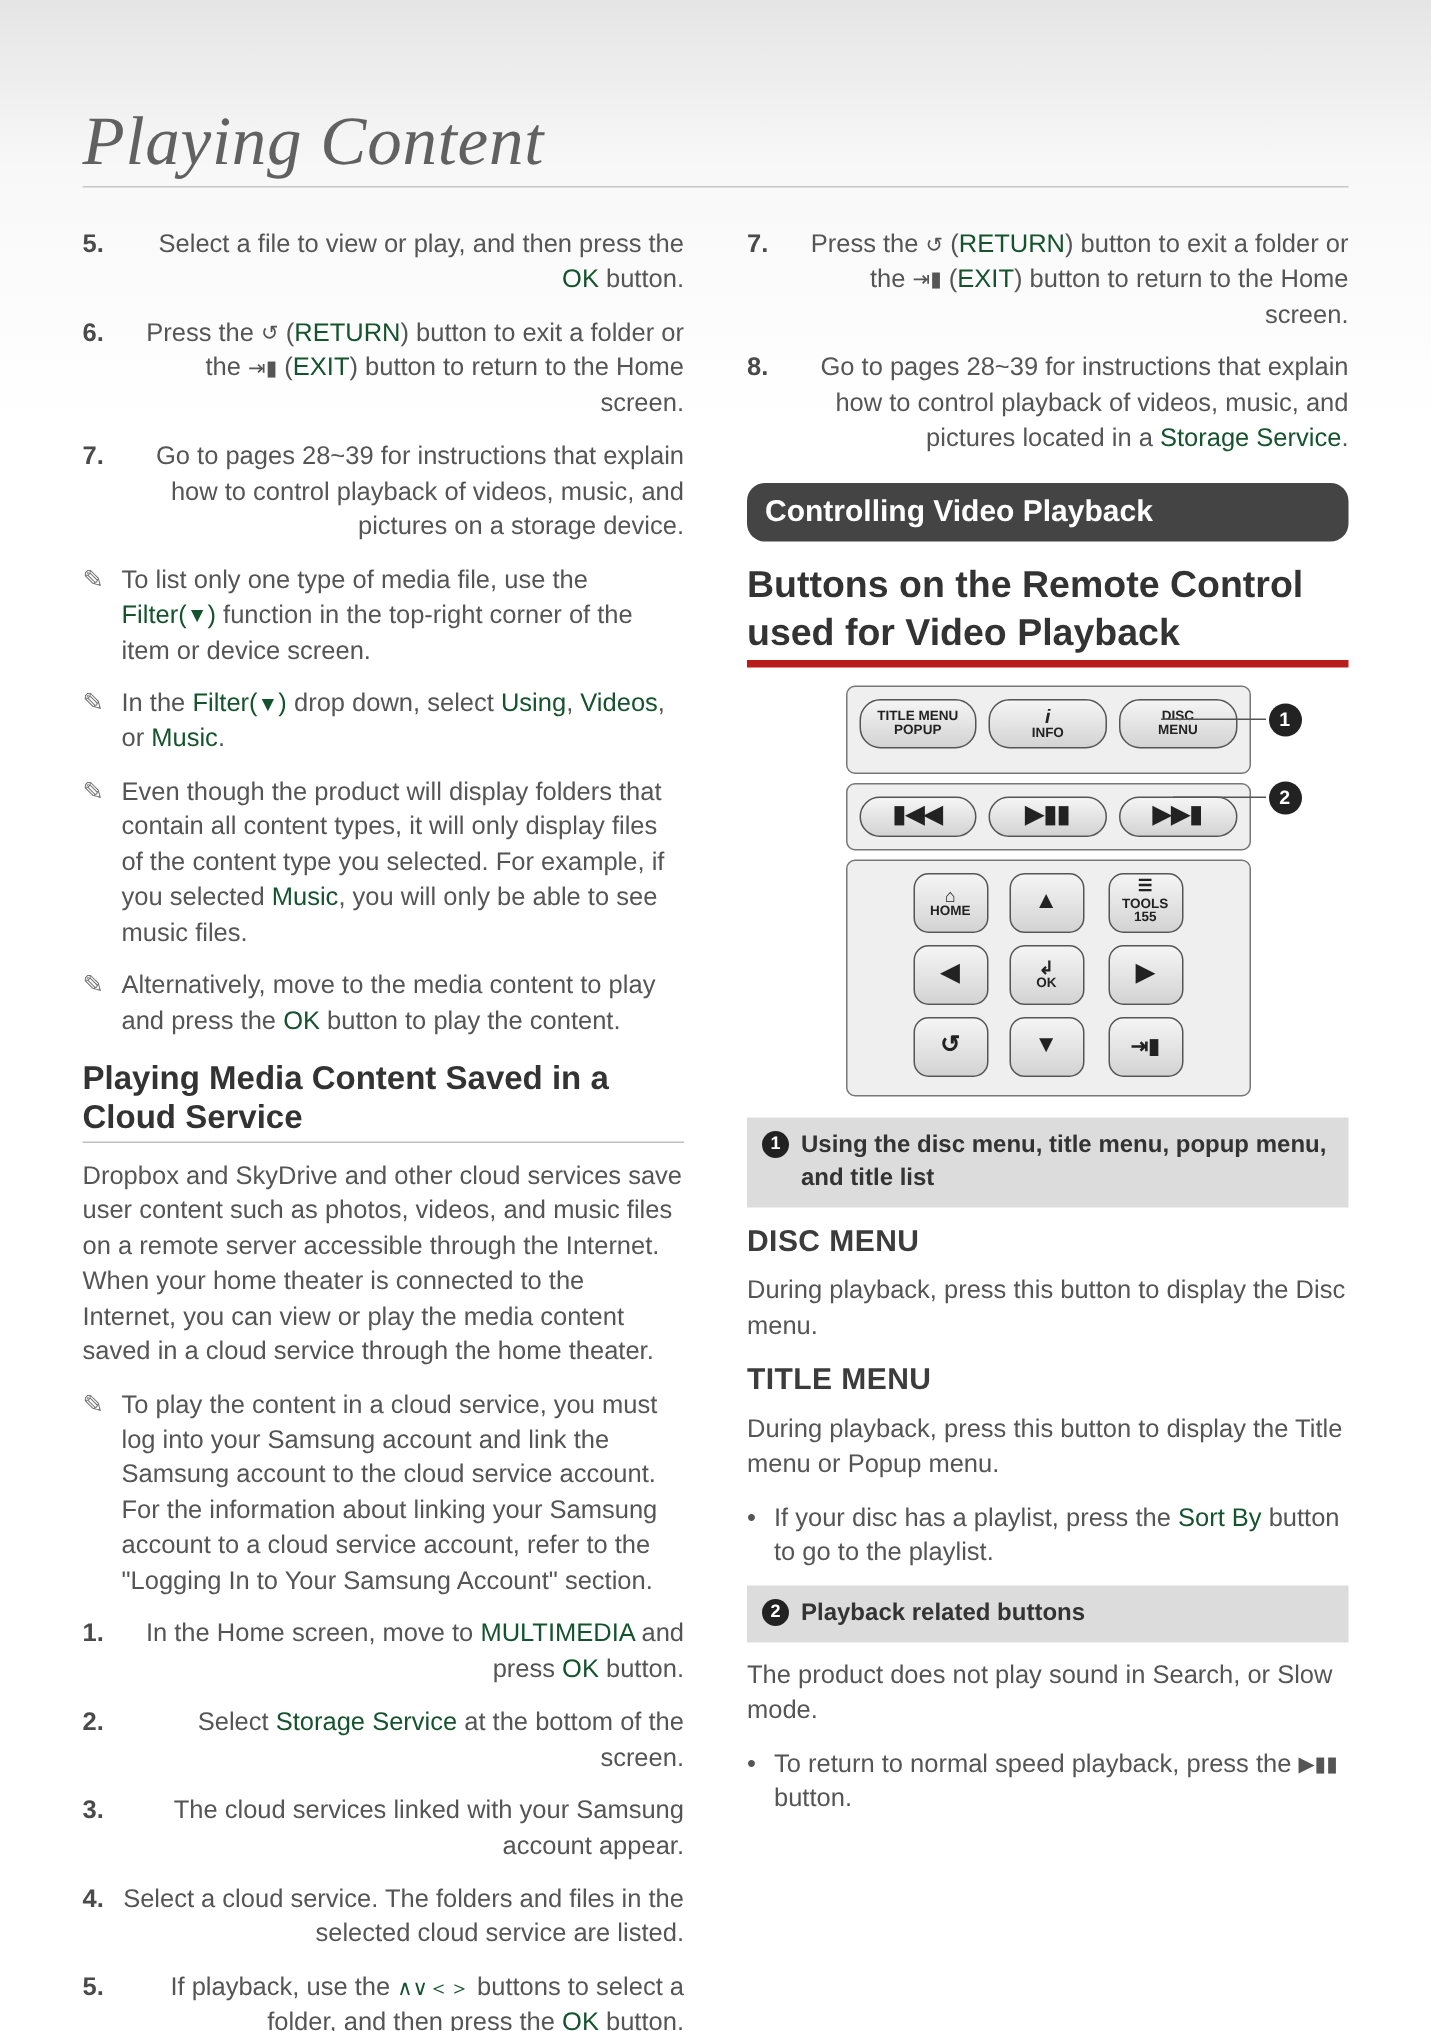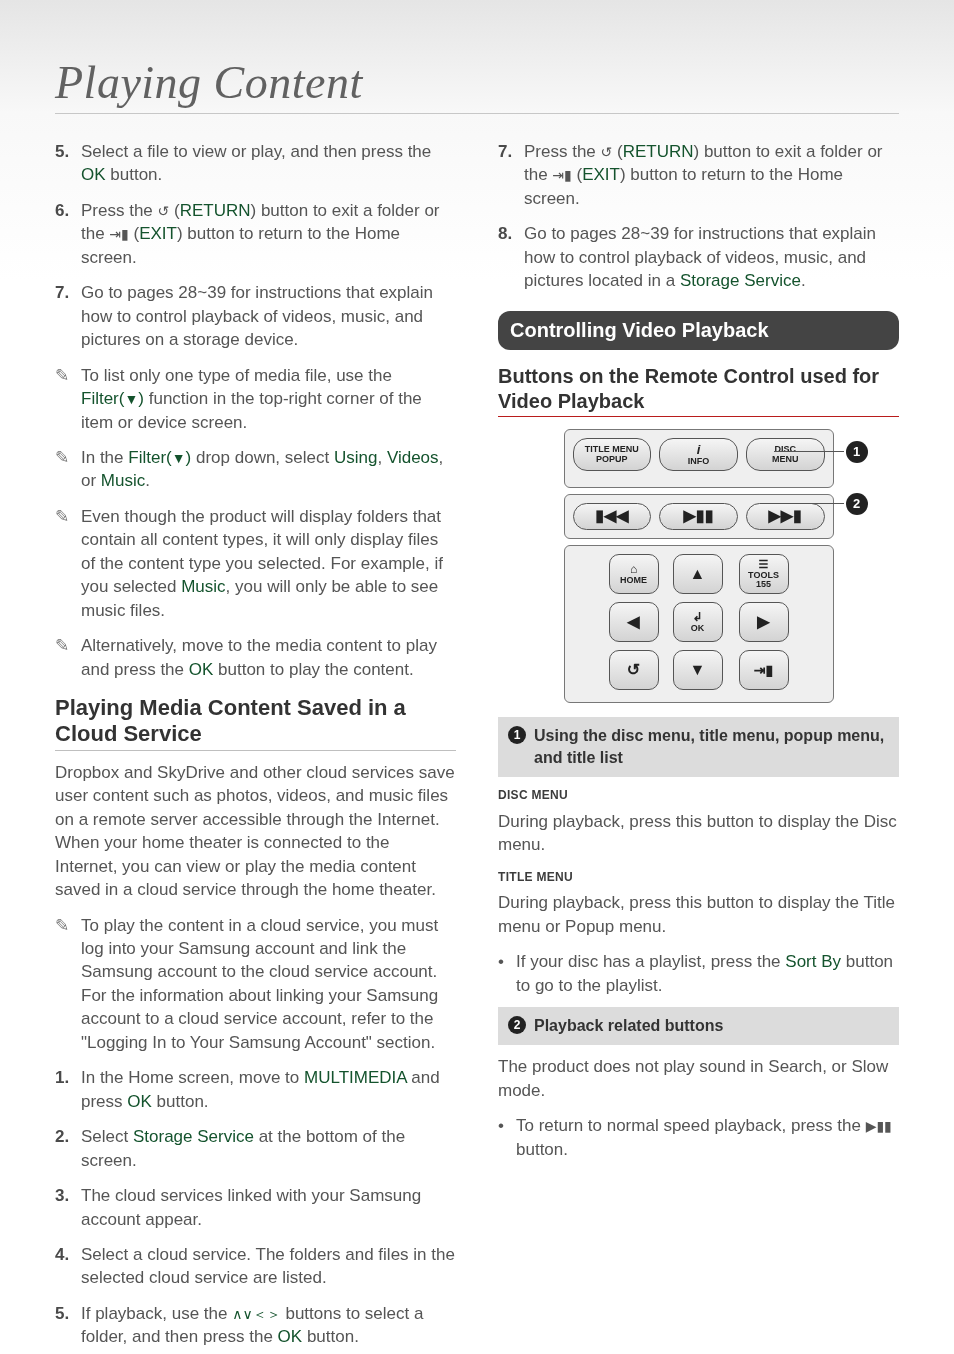--- a/index.html
+++ b/index.html
@@ -14,26 +14,27 @@
   .title {
     font-family: Georgia, "Times New Roman", serif;
     font-style: italic;
     font-weight: 500;
     font-size: 46px;
     color: #616161;
     border-bottom: 1px solid #c7c7c7;
     padding-bottom: 4px;
     margin-bottom: 26px;
     letter-spacing: 0.5px;
+    margin-top: 11px;
   }
   .cols { display: flex; gap: 42px; }
   .col { flex: 1; font-size: 17px; line-height: 1.38; color: #555; }
   .num-item { display: flex; margin-bottom: 12px; }
   .num-item .n { width: 26px; flex: 0 0 26px; font-weight: 700; color: #4a4a4a; }
-  .num-item .t { flex: 1; }
+  .num-item .t { flex: 1; text-align: right; }
   .note-item { display: flex; margin-bottom: 12px; }
   .note-item .mark { width: 26px; flex: 0 0 26px; color: #777; font-size: 17px; }
   .note-item .t { flex: 1; }
   .b { font-weight: 400; color: #14532d; }
   .h2 {
     font-size: 22px;
     font-weight: 700;
     color: #333;
     border-bottom: 1px solid #bfbfbf;
     padding-bottom: 2px;
@@ -44,24 +45,24 @@
   .section-bar {
     background: #444;
     color: #fff;
     font-weight: 600;
     font-size: 20px;
     padding: 6px 12px;
     margin: 18px 0 14px 0;
     border-radius: 12px;
   }
   .h3 {
-    font-size: 20px;
+    font-size: 25px;
     font-weight: 700;
     color: #333;
-    border-bottom: 1px solid #b91c1c;
+    border-bottom: 5px solid #b91c1c;
     padding-bottom: 2px;
     margin: 10px 0 12px 0;
     line-height: 1.25;
   }
   .gray-row {
     background: #dcdcdc;
     padding: 8px 10px;
     margin: 8px 0 10px 0;
     font-weight: 700;
     color: #333;
@@ -79,21 +80,21 @@
     font-size: 12px;
     align-items: center; justify-content: center;
     flex: 0 0 18px;
     font-weight: 700;
     margin-top: 1px;
   }
   .sub-h {
     font-weight: 700;
     color: #3c3c3c;
     margin: 8px 0 6px 0;
-    font-size: 12px;
+    font-size: 20px;
     letter-spacing: 0.3px;
   }
   .bul { display: flex; margin: 6px 0 10px 0; }
   .bul .dot { width: 18px; flex: 0 0 18px; }
   .bul .t { flex: 1; }
   .remote-wrap { display:flex; justify-content:center; margin: 10px 0 14px 0; }
   .remote {
     width: 270px;
     position: relative;
   }

